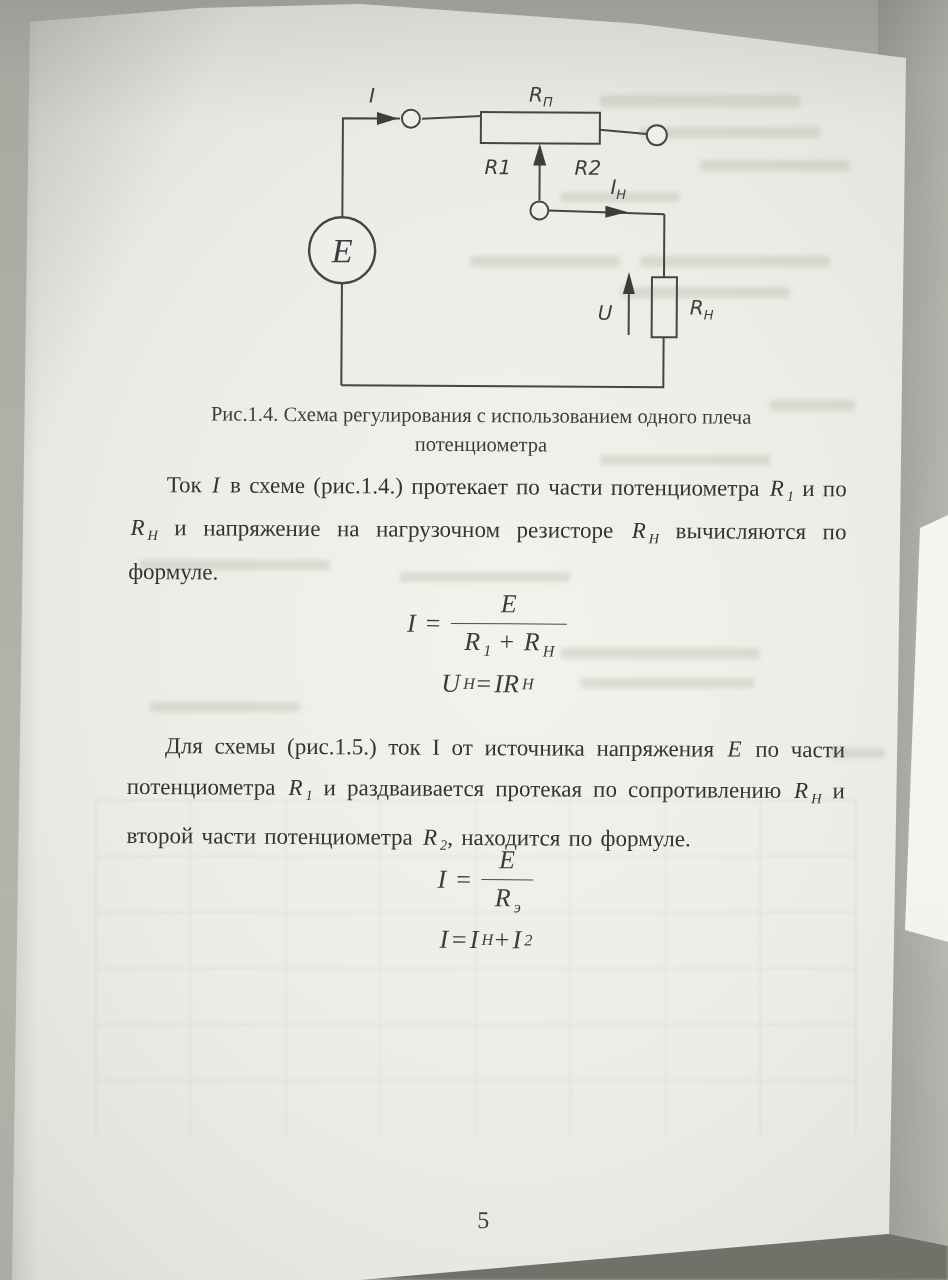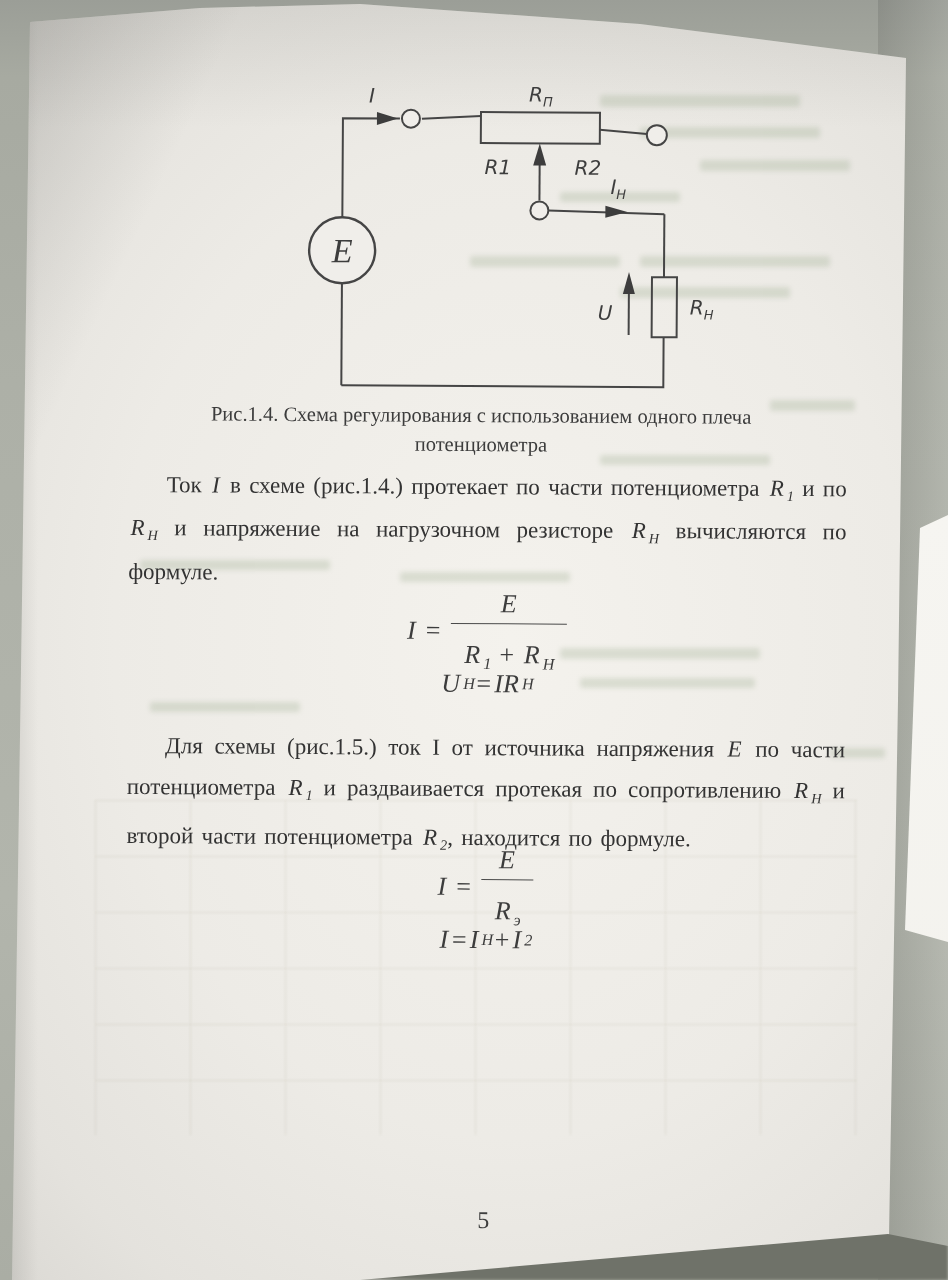--- a/index.html
+++ b/index.html
@@ -48,21 +48,21 @@
   .formula-row{position:absolute;left:128px;width:718px;display:flex;justify-content:center;
     align-items:center;font-style:italic;font-size:26px;color:#3c3c3c;}
   .f-frac1{top:588px;}
   .f-row2{top:668px;}
   .f-frac2{top:844px;}
   .f-row4{top:924px;}
   .lhs{margin-right:10px;}
   .eq{margin-right:10px;font-style:normal;}
   .frac{display:inline-flex;flex-direction:column;align-items:center;}
   .frac .num{padding:0 18px 4px;}
-  .frac .den{border-top:1.6px solid #4a4a4a;padding:16px 12px 0;white-space:nowrap;}
+  .frac .den{border-top:1.6px solid #4a4a4a;padding:3px 12px 0;white-space:nowrap;}
   .pagenum{position:absolute;left:128px;top:1206px;width:718px;text-align:center;
     font-size:24px;color:#3f3f3f;}
   .circuit{position:absolute;left:290px;top:78px;}
   svg text{fill:#3d3d3d;}
 </style>
 </head>
 <body>
 
 <div class="photo">
 

